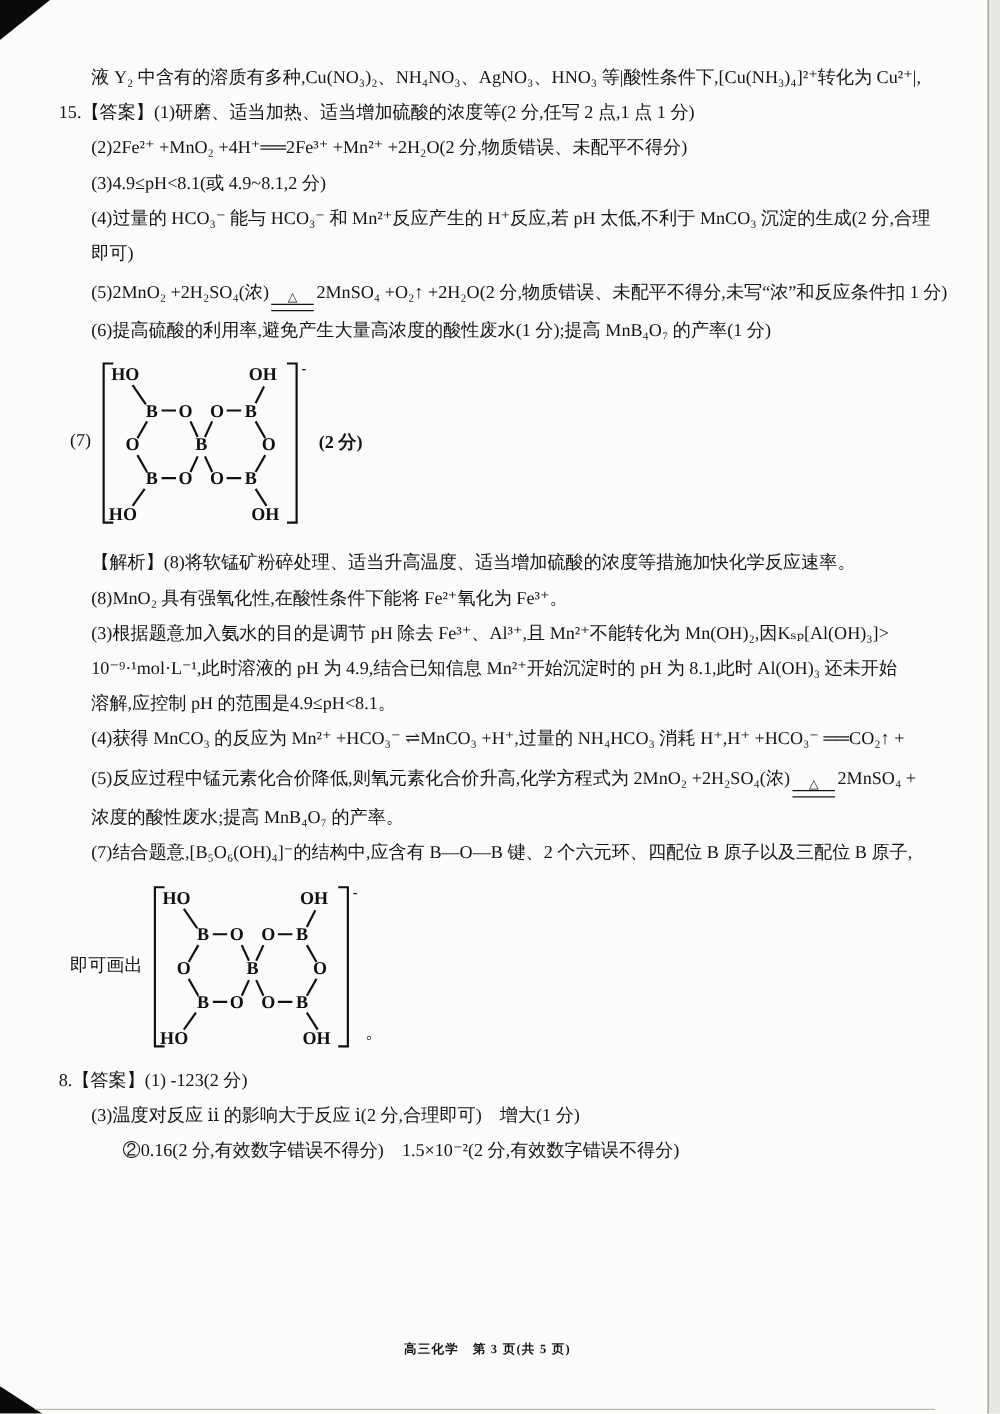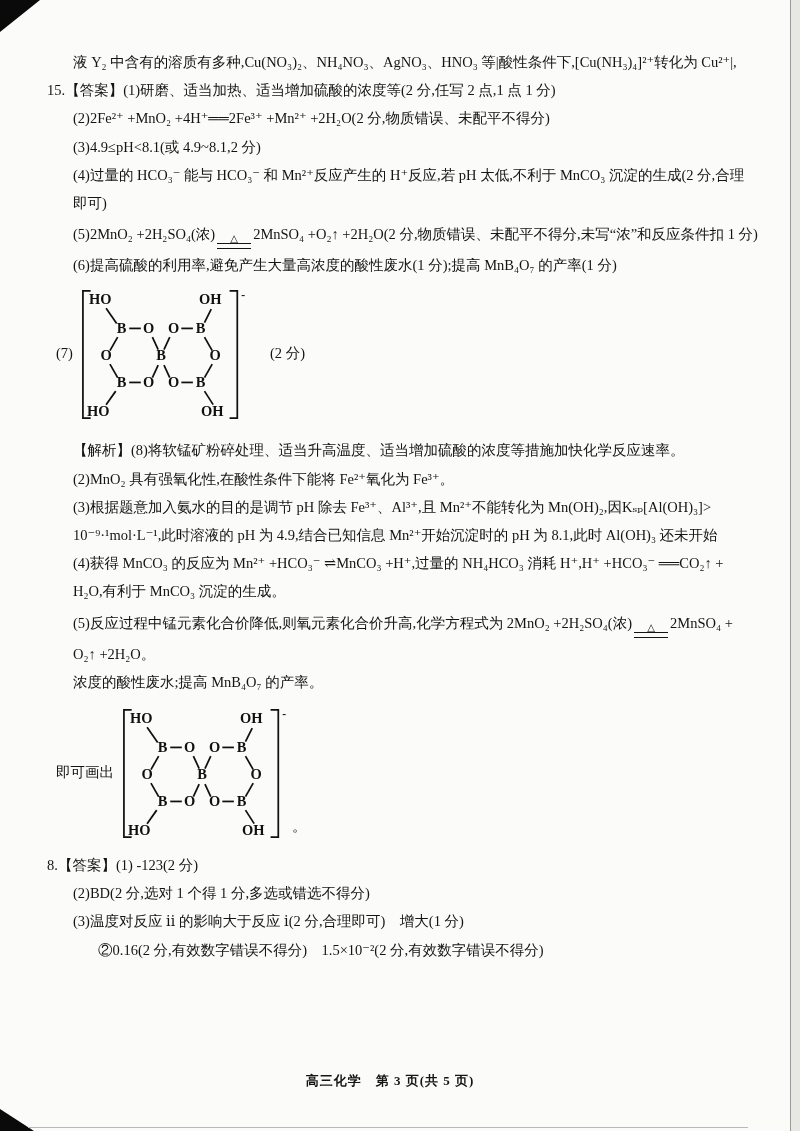--- a/index.html
+++ b/index.html
@@ -28,28 +28,28 @@
   .deq{display:inline-flex;flex-direction:column;align-items:center;vertical-align:-3px;
     margin:0 2px;height:20px;justify-content:flex-end;}
   .deq-delta{display:block;font-size:10px;line-height:9px;}
   .deq-bar{display:block;width:34px;height:4px;border-top:1.6px solid #141414;border-bottom:1.6px solid #141414;}
   
   .mol-row{display:flex;align-items:center;padding-left:56px;white-space:nowrap;}
   .mol-row.first{margin:6px 0 8px 0;}
   .mol-row.second{margin:8px 0 10px 0;}
   .mol-label{margin-right:4px;}
   .mol-end{align-self:flex-end;margin-left:2px;line-height:30px;}
-  .mol-score{margin-left:21px;}
+  .mol-score{margin-left:6px;font-weight:bold;}
   svg text{font-family:"Liberation Serif","DejaVu Serif",serif;font-weight:700;font-size:15px;fill:#101010;}
   svg .charge{font-size:12px;font-weight:700;}
   svg line{stroke:#101010;stroke-width:1.8;}
   svg path.bracket{stroke:#101010;stroke-width:1.8;fill:none;}
   
   .footer{position:absolute;left:0;top:1072px;width:780px;text-align:center;
-    font-weight:700;font-size:13px;letter-spacing:1px;}
+    font-weight:700;font-size:10px;letter-spacing:1px;}
   .spacer-s{height:6px;}
 </style>
 </head>
 <body>
 
 <div class="page">
   <div class="corner-tl"></div>
   <div class="corner-bl"></div>
   <div class="edge-right"></div>
   <div class="bottom-line"></div>
@@ -110,31 +110,31 @@
           <text x="22" y="136">HO</text>
           <text x="140" y="136">OH</text>
         </g>
       </svg>
       <span class="mol-score">(2 分)</span>
     </div>
 
     <div class="spacer-s"></div>
 
     <div class="ln">【解析】(8)将软锰矿粉碎处理、适当升高温度、适当增加硫酸的浓度等措施加快化学反应速率。</div>
-    <div class="ln">(2)MnO₂ 具有强氧化性,在酸性条件下能将 Fe²⁺氧化为 Fe³⁺。</div>
+    <div class="ln">(8)MnO₂ 具有强氧化性,在酸性条件下能将 Fe²⁺氧化为 Fe³⁺。</div>
     <div class="ln">(3)根据题意加入氨水的目的是调节 pH 除去 Fe³⁺、Al³⁺,且 Mn²⁺不能转化为 Mn(OH)₂,因Kₛₚ[Al(OH)₃]&gt;</div>
     <div class="ln">10⁻⁹·¹mol·L⁻¹,此时溶液的 pH 为 4.9,结合已知信息 Mn²⁺开始沉淀时的 pH 为 8.1,此时 Al(OH)₃ 还未开始</div>
+    <div class="ln">溶解,应控制 pH 的范围是4.9≤pH&lt;8.1。</div>
     <div class="ln">(4)获得 MnCO₃ 的反应为 Mn²⁺ +HCO₃⁻ ⇌MnCO₃ +H⁺,过量的 NH₄HCO₃ 消耗 H⁺,H⁺ +HCO₃⁻ ══CO₂↑ +</div>
-    <div class="ln">H₂O,有利于 MnCO₃ 沉淀的生成。</div>
     <div class="ln tall"><span>(5)反应过程中锰元素化合价降低,则氧元素化合价升高,化学方程式为 2MnO₂ +2H₂SO₄(浓)</span><span class="deq">
           <span class="deq-delta">△</span>
           <span class="deq-bar"></span>
         </span><span>2MnSO₄ +</span></div>
-    <div class="ln">O₂↑ +2H₂O。</div>
     <div class="ln">浓度的酸性废水;提高 MnB₄O₇ 的产率。</div>
+    <div class="ln">(7)结合题意,[B₅O₆(OH)₄]⁻的结构中,应含有 B—O—B 键、2 个六元环、四配位 B 原子以及三配位 B 原子,</div>
 
     <div class="mol-row second">
       <span class="mol-label">即可画出</span>
       <svg width="172" height="137" viewBox="0 0 178 142">
         <path class="bracket" d="M14,6 L6,6 L6,138 L14,138"></path>
         <path class="bracket" d="M158,6 L166,6 L166,138 L158,138"></path>
         <text class="charge" x="170" y="14">-</text>
         <g>
           <line x1="30" y1="24" x2="41" y2="40"></line>
           <line x1="54" y1="45" x2="66" y2="45"></line>
@@ -168,20 +168,19 @@
           <text x="100" y="106">O</text>
           <text x="128" y="106">B</text>
           <text x="22" y="136">HO</text>
           <text x="140" y="136">OH</text>
         </g>
       </svg>
       <span class="mol-end">。</span>
     </div>
 
     <div class="ln numline"><span>8.</span><span>【答案】(1) -123(2 分)</span></div>
-    <div class="ln">(2)BD(2 分,选对 1 个得 1 分,多选或错选不得分)</div>
     <div class="ln">(3)温度对反应 ⅱ 的影响大于反应 ⅰ(2 分,合理即可)　增大(1 分)</div>
     <div class="ln indent2">②0.16(2 分,有效数字错误不得分)　1.5×10⁻²(2 分,有效数字错误不得分)</div>
 
   </div>
 
   <div class="footer">高三化学　第 3 页(共 5 页)</div>
 </div>
 
 </body></html>

